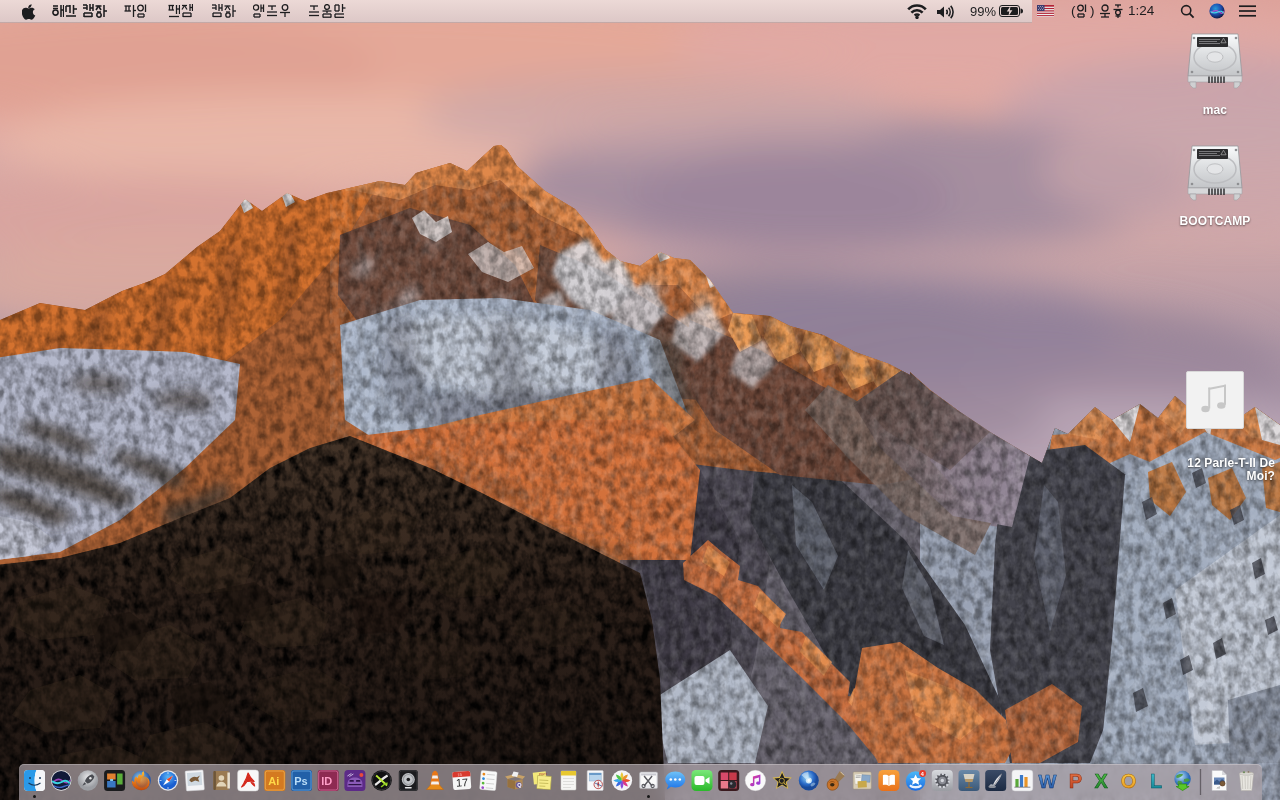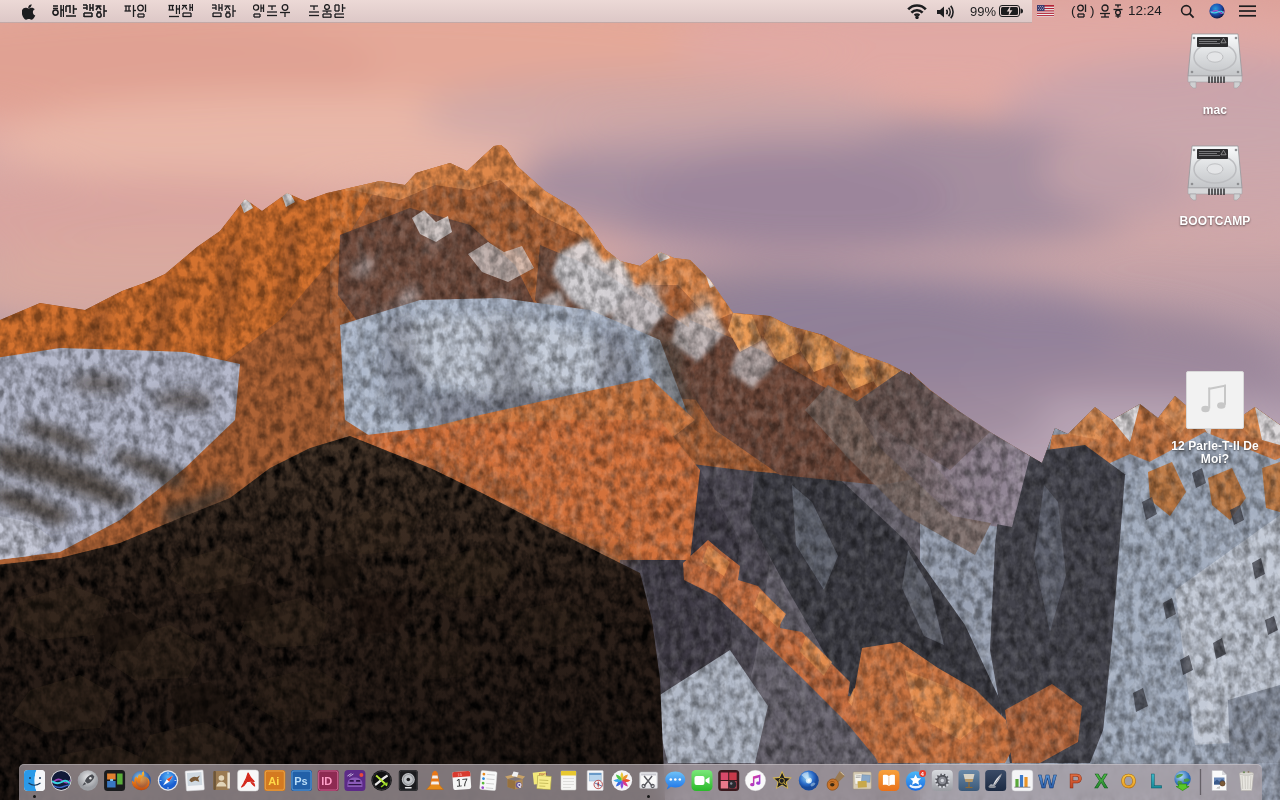--- a/index.html
+++ b/index.html
@@ -491,21 +491,21 @@
         <line x1="2" y1="13" x2="10" y2="13" stroke="#1d1d1f" stroke-width="1.3"></line>
       </svg>
       <svg style="position:absolute;left:1112px;top:4px" width="12" height="14" viewBox="0 0 12 14">
         <line x1="3" y1="1" x2="9" y2="1" stroke="#1d1d1f" stroke-width="1.3"></line>
         <line x1="6" y1="1" x2="6" y2="3.5" stroke="#1d1d1f" stroke-width="1.3"></line>
         <line x1="1.5" y1="5.5" x2="10.5" y2="5.5" stroke="#1d1d1f" stroke-width="1.3"></line>
         <circle cx="6" cy="8.5" r="2.4" fill="none" stroke="#1d1d1f" stroke-width="1.3"></circle>
         <line x1="6" y1="11" x2="6" y2="14" stroke="#1d1d1f" stroke-width="1.3"></line>
         <line x1="3.5" y1="12" x2="8.5" y2="12" stroke="#1d1d1f" stroke-width="1.3"></line>
       </svg>
-      <div style="position:absolute;left:1128px;top:3px;font-size:13.5px;color:#1d1d1f;">12:24</div>
+      <div style="position:absolute;left:1128px;top:3px;font-size:13.5px;color:#1d1d1f;">1:24</div>
       <svg style="position:absolute;left:1180px;top:4px" width="15" height="15" viewBox="0 0 15 15">
         <circle cx="6.2" cy="6.2" r="4.6" fill="none" stroke="#1d1d1f" stroke-width="1.6"></circle>
         <line x1="9.7" y1="9.7" x2="13.6" y2="13.6" stroke="#1d1d1f" stroke-width="1.8"></line>
       </svg>
       <svg style="position:absolute;left:1209px;top:3px" width="16" height="16" viewBox="0 0 16 16">
         <defs>
           <radialGradient id="sirig" cx="0.4" cy="0.35" r="0.8">
             <stop offset="0" stop-color="#2a9ad8"></stop>
             <stop offset="0.45" stop-color="#1d4fb0"></stop>
             <stop offset="0.8" stop-color="#101a48"></stop>
@@ -603,21 +603,21 @@
       <svg width="58" height="58" viewBox="0 0 58 58" style="display:block;margin:0 auto;">
 <rect x="0.5" y="0.5" width="57" height="57" rx="1.5" fill="#f2f2f2" stroke="#d8d8d8"></rect>
 <g fill="#c7c7c7">
           <path d="M22,17 L40,13.5 40,15.5 24,18.8 Z"></path>
           <rect x="22.2" y="16.5" width="2" height="21"></rect>
           <rect x="38" y="13.8" width="2" height="20"></rect>
           <ellipse cx="19.5" cy="38" rx="4.2" ry="3.2"></ellipse>
           <ellipse cx="35.3" cy="34.5" rx="4.2" ry="3.2"></ellipse>
         </g>
 </svg>
-      <div class="dlabel" style="margin-top:11px;">12 Parle-T-Il De<br>Moi?</div>
+      <div class="dlabel" style="margin-top:28px;text-align:right;">12 Parle-T-Il De<br>Moi?</div>
     </div>
 
 <div id="dock"></div>
 <svg style="position:absolute;left:0;top:764px" width="1280" height="36" viewBox="0 0 1280 36">
       <g transform="translate(24.0,6)">
         <rect width="21" height="21" rx="4" fill="#fff"></rect>
         <path d="M0,4 a4,4 0 0 1 4,-4 h8.5 c-2.5,5 -2.5,16 0,21 H4 a4,4 0 0 1 -4,-4 Z" fill="#2a9ae8"></path>
         <path d="M12.5,0 H17 a4,4 0 0 1 4,4 v13 a4,4 0 0 1 -4,4 h-4.5 c-2.5,-5 -2.5,-16 0,-21 Z" fill="#f4f6f8"></path>
         <circle cx="6" cy="8" r="1" fill="#1a3a5c"></circle>
         <circle cx="16" cy="8" r="1" fill="#1a3a5c"></circle>

